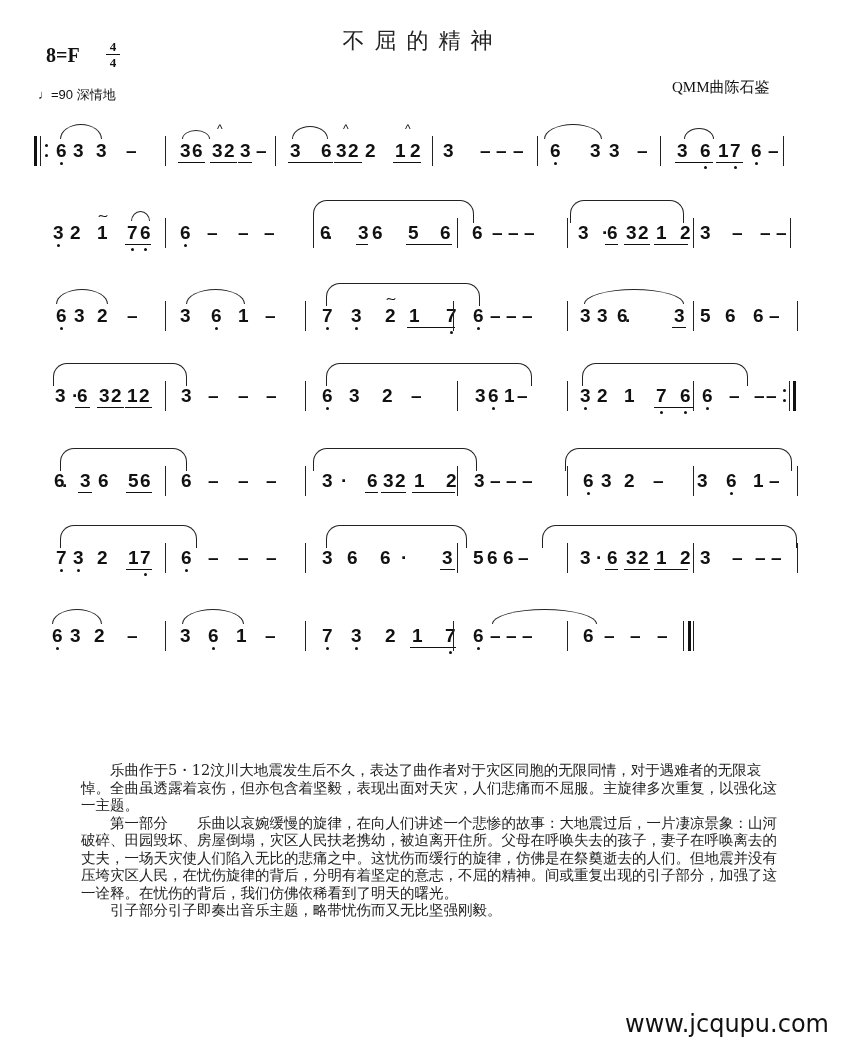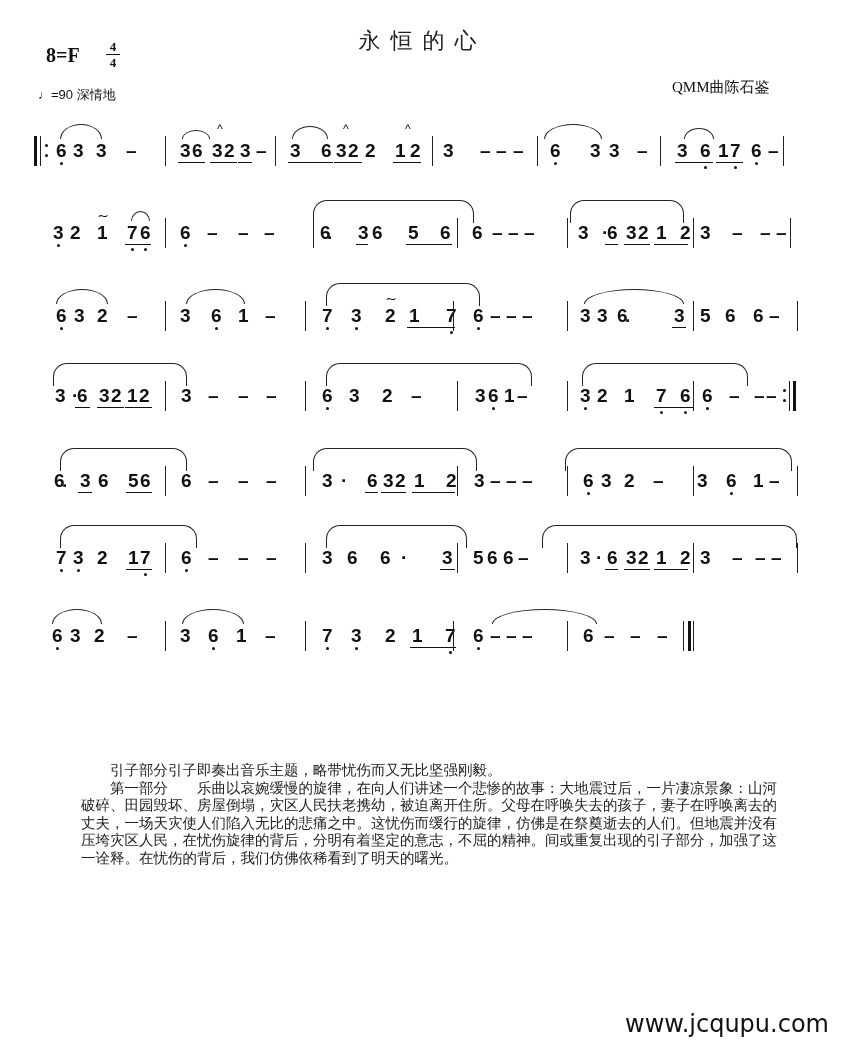--- a/index.html
+++ b/index.html
@@ -23,21 +23,21 @@
   .orn { position:absolute; font-size:10px; font-weight:bold; letter-spacing:-2px; }
   .caret { position:absolute; font-size:12px; }
   .prose { position:absolute; left:81px; top:762px; width:700px; font-family:"DejaVu Serif", serif; font-size:14.5px; line-height:17.5px; color:#222; }
   .prose p { margin:0; }
   .prose .indent { text-indent:2em; }
   .watermark { position:absolute; left:625px; top:1010px; font-family:"DejaVu Sans", sans-serif; font-size:24px; color:#111; }
 </style>
 </head>
 <body>
 
-<div class="title">永恒的心</div>
+<div class="title">不屈的精神</div>
 <div class="key">8=F</div>
 <div class="meter">
   <div>4</div>
   <div class="line"></div>
   <div>4</div>
 </div>
 <div class="tempo">♩=90 深情地</div>
 <div class="composer">QMM曲陈石鉴</div>
 
 <div class="score" id="score">
@@ -388,17 +388,18 @@
       <div class="bar" style="left: 693px;"></div>
       <div class="slur" style="left: 52px; width: 48px; height: 14px; top: -16px;"></div>
       <div class="slur" style="left: 182px; width: 60px; height: 14px; top: -16px;"></div>
       <div class="slur" style="left: 492px; width: 103px; height: 14px; top: -16px;"></div>
       <div class="bar" style="left: 683px;"></div>
       <div class="barthick" style="left: 688px;"></div>
     </div>
   </div>
 
 <div class="prose">
+  <p class="indent">乐曲作于5・12汶川大地震发生后不久，表达了曲作者对于灾区同胞的无限同情，对于遇难者的无限哀悼。全曲虽透露着哀伤，但亦包含着坚毅，表现出面对天灾，人们悲痛而不屈服。主旋律多次重复，以强化这一主题。</p>
+  <p class="indent">第一部分　　乐曲以哀婉缓慢的旋律，在向人们讲述一个悲惨的故事：大地震过后，一片凄凉景象：山河破碎、田园毁坏、房屋倒塌，灾区人民扶老携幼，被迫离开住所。父母在呼唤失去的孩子，妻子在呼唤离去的丈夫，一场天灾使人们陷入无比的悲痛之中。这忧伤而缓行的旋律，仿佛是在祭奠逝去的人们。但地震并没有压垮灾区人民，在忧伤旋律的背后，分明有着坚定的意志，不屈的精神。间或重复出现的引子部分，加强了这一诠释。在忧伤的背后，我们仿佛依稀看到了明天的曙光。</p>
   <p class="indent">引子部分引子即奏出音乐主题，略带忧伤而又无比坚强刚毅。</p>
-  <p class="indent">第一部分　　乐曲以哀婉缓慢的旋律，在向人们讲述一个悲惨的故事：大地震过后，一片凄凉景象：山河破碎、田园毁坏、房屋倒塌，灾区人民扶老携幼，被迫离开住所。父母在呼唤失去的孩子，妻子在呼唤离去的丈夫，一场天灾使人们陷入无比的悲痛之中。这忧伤而缓行的旋律，仿佛是在祭奠逝去的人们。但地震并没有压垮灾区人民，在忧伤旋律的背后，分明有着坚定的意志，不屈的精神。间或重复出现的引子部分，加强了这一诠释。在忧伤的背后，我们仿佛依稀看到了明天的曙光。</p>
 </div>
 
 <div class="watermark">www.jcqupu.com</div>
 
 </body></html>

